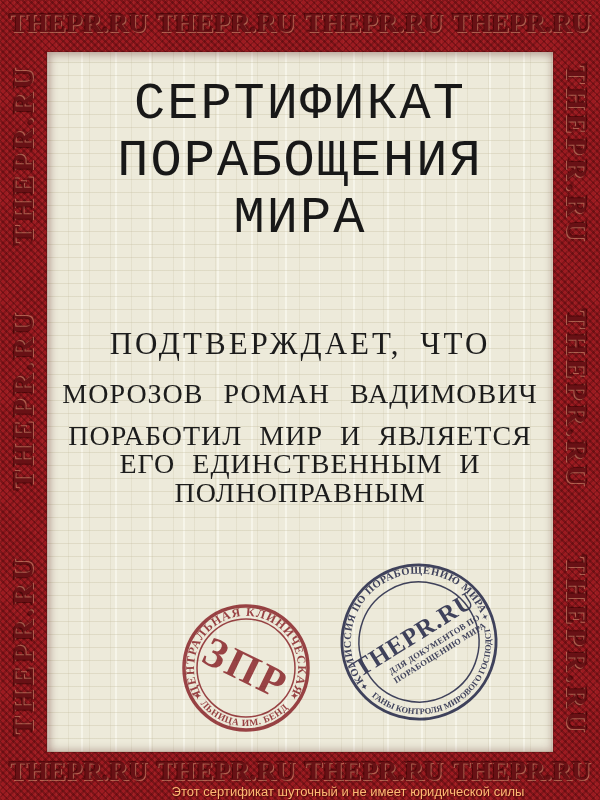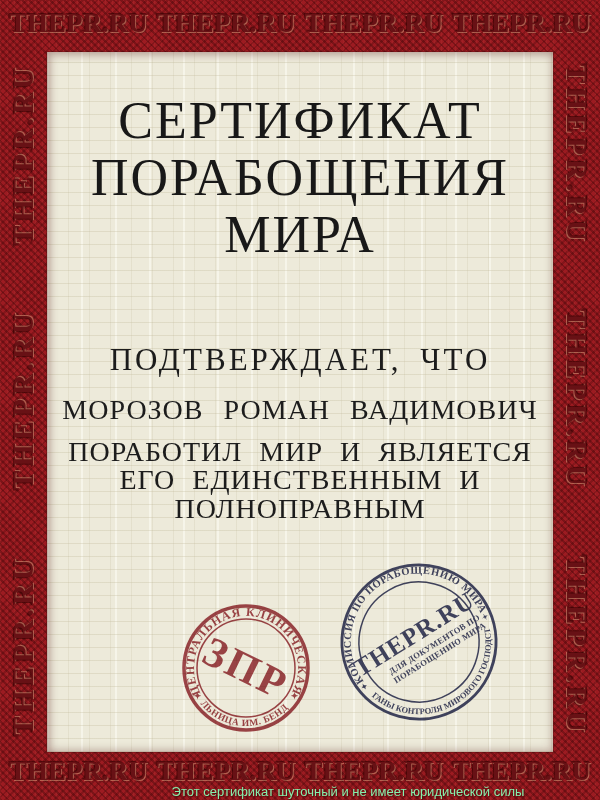--- a/index.html
+++ b/index.html
@@ -33,40 +33,41 @@
     font-size:29px;
   }
   .wm-col.left{left:0;}
   .wm-col.right{right:0;}
   .wm-col .wm{letter-spacing:4px;writing-mode:vertical-rl;}
   .wm-col.left .wm{transform:rotate(180deg);}
   .disclaimer{
     position:absolute;bottom:1px;left:0;right:0;
     text-align:center;padding-left:96px;
     font-family:"Liberation Sans","DejaVu Sans",sans-serif;
-    font-size:13px;color:#86efac;
+    font-size:13px;color:#fdba74;
     text-shadow:1px 1px 1px rgba(60,0,0,.6);
   }
   
   .paper{
     position:absolute;left:47px;top:52px;width:506px;height:700px;
     background-color:#edeada;
     background-image:
       repeating-linear-gradient(0deg, rgba(190,182,150,.30) 0 1px, rgba(0,0,0,0) 1px 13px),
       repeating-linear-gradient(90deg, rgba(190,182,150,.20) 0 1px, rgba(0,0,0,0) 1px 21px),
       repeating-linear-gradient(90deg, rgba(255,255,248,.5) 0 2px, rgba(0,0,0,0) 2px 34px);
     box-shadow:inset 3px 3px 9px rgba(70,8,8,.30), inset -2px -3px 8px rgba(70,8,8,.18), 0 0 0 1px rgba(80,10,12,.35);
     color:#1c1c1c;
     text-align:center;
   }
   .title{
-    padding-top:40px;
+    padding-top:24px;
     font-size:52px;line-height:1.1;
     letter-spacing:2px;
     color:#181818;
+    font-family:Liberation Mono, monospace;
   }
   .confirms{
     margin-top:78px;
     font-size:31px;letter-spacing:3px;word-spacing:8px;
   }
   .name{
     margin-top:16px;
     font-size:28px;letter-spacing:1px;word-spacing:12px;
   }
   .body-lines{

